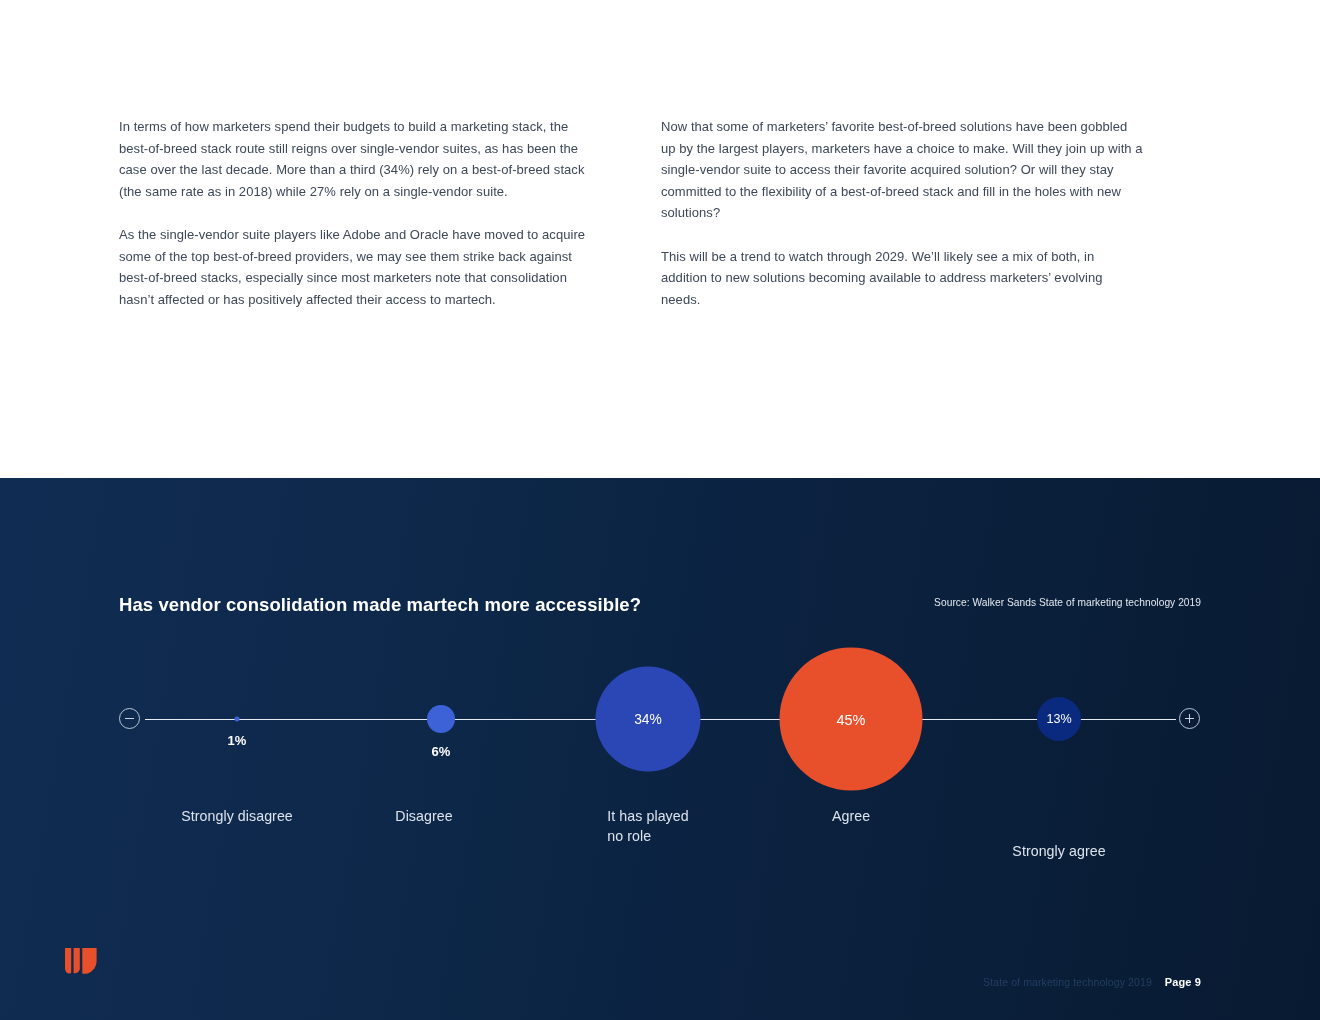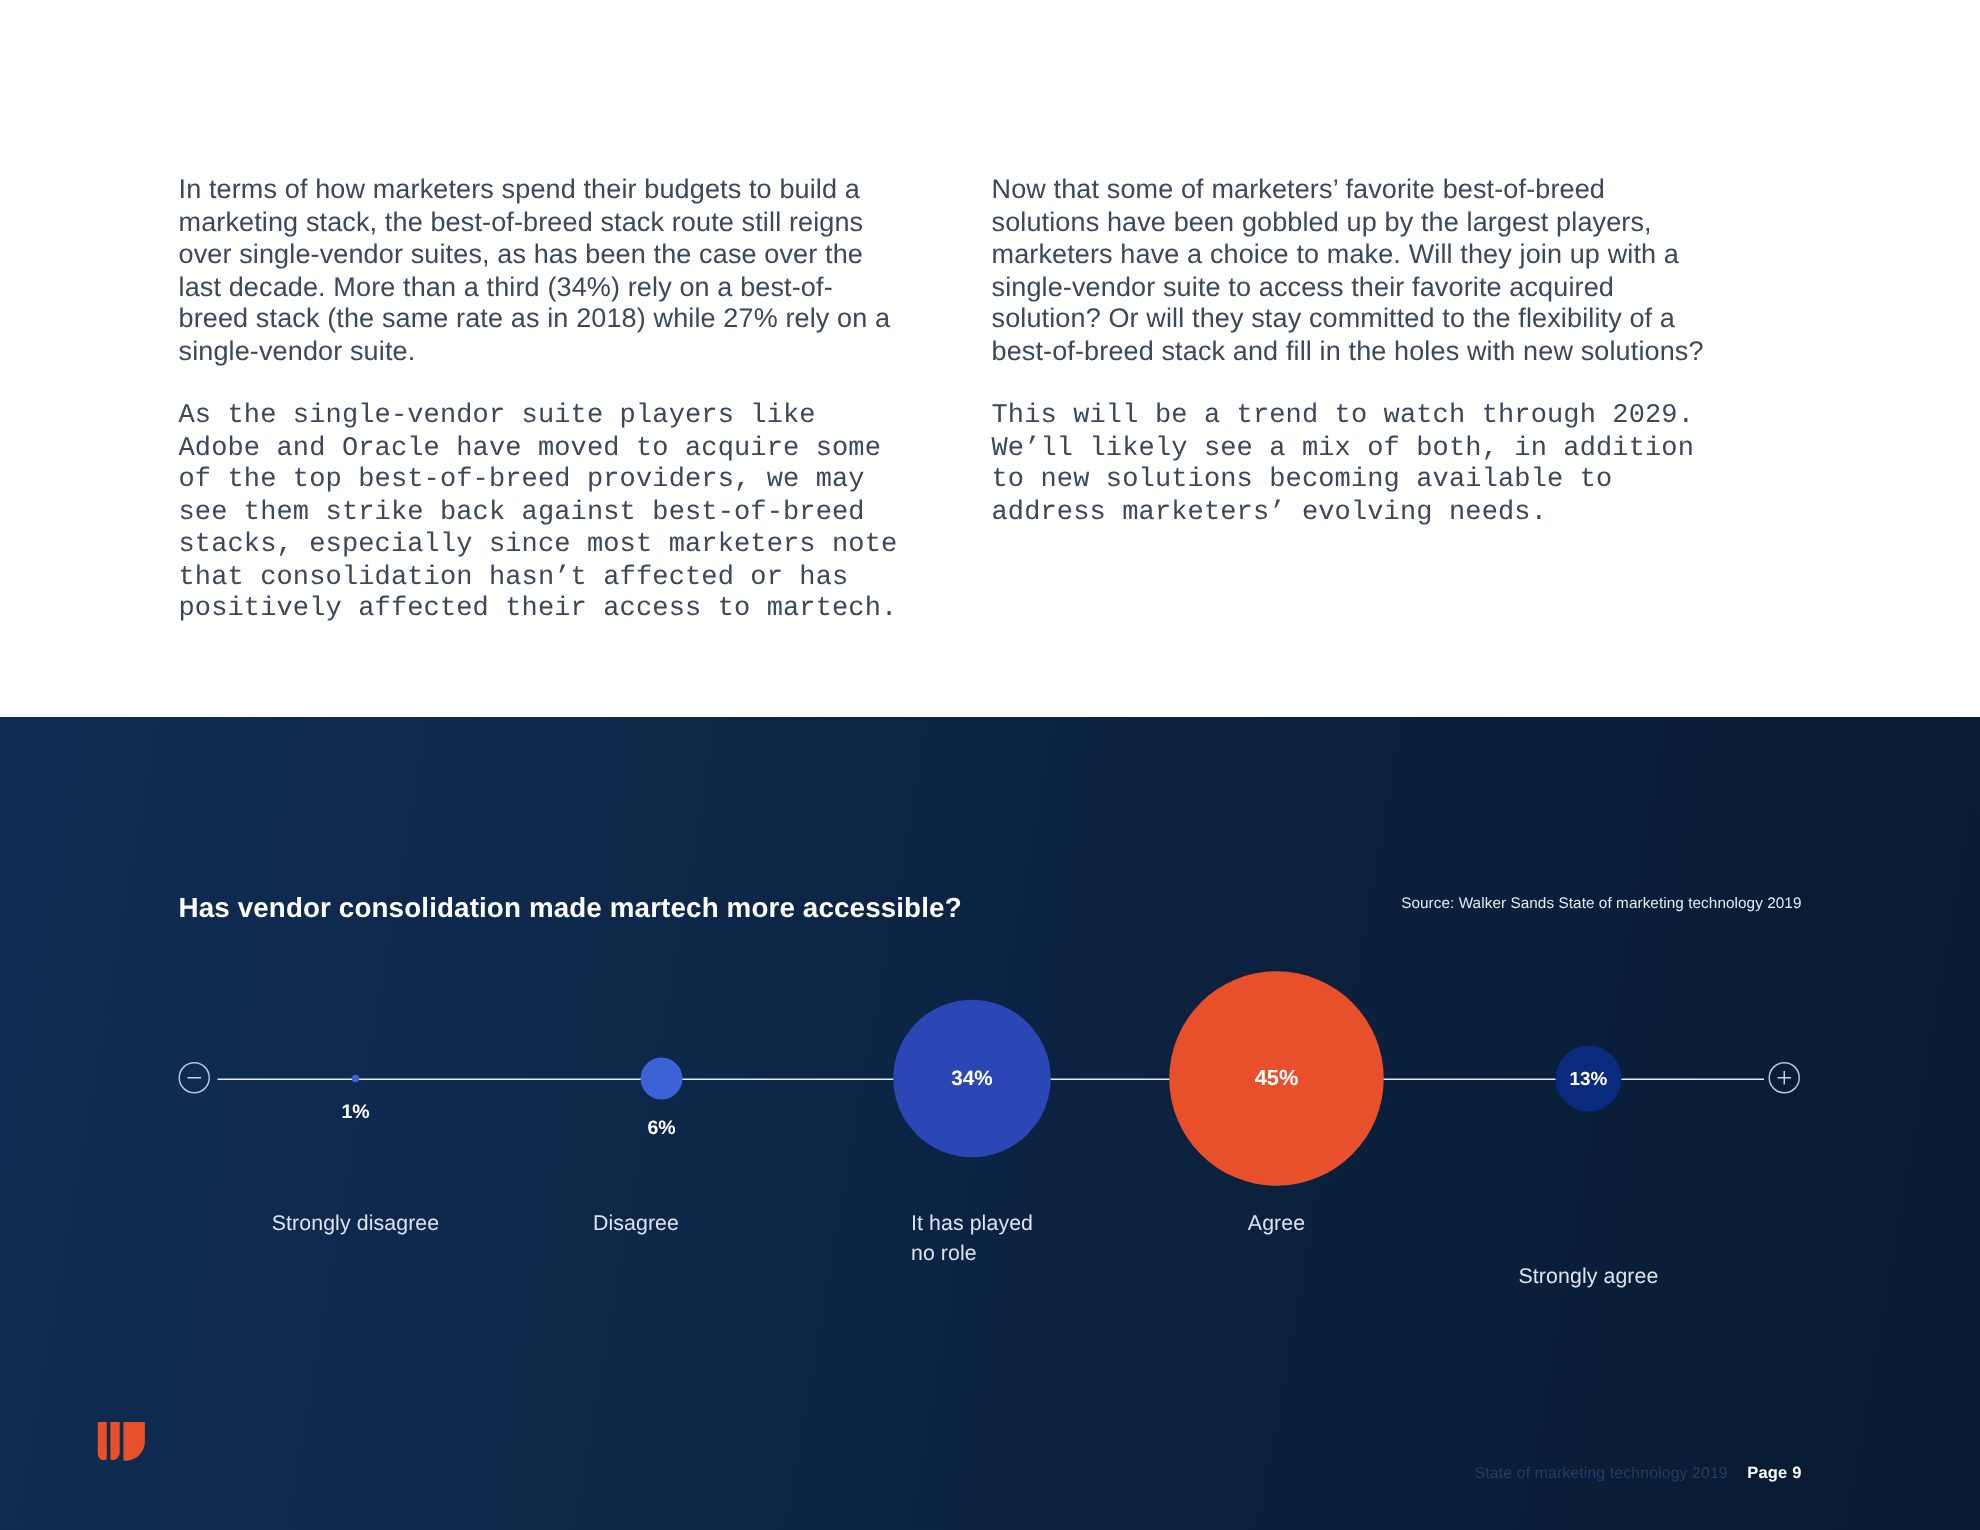--- a/index.html
+++ b/index.html
@@ -30,27 +30,27 @@
     left: 119px;
     top: 116px;
     width: 1082px;
     display: flex;
     gap: 60px;
   }
 
   .body-column { width: 482px; }
 
   .body-para {
-    font-size: 18px;
+    font-size: 13px;
     line-height: 21.5px;
     color: #3c4757;
     letter-spacing: 0.005em;
     margin-bottom: 22px;
   }
-  .body-para:last-child { margin-bottom: 0; font-family: Liberation Mono, monospace; }
+  .body-para:last-child { margin-bottom: 0; }
 
   
   #dark-panel {
     position: absolute;
     left: 0; top: 478px;
     width: 1320px;
     height: 608px;
     background:
       linear-gradient(100deg,
         #102c52 0%,
@@ -133,21 +133,21 @@
     width: 0; height: 0;
   }
 
   .bubble {
     position: absolute;
     border-radius: 50%;
     display: flex;
     align-items: center;
     justify-content: center;
     color: #ffffff;
-    font-weight: bold;
+    font-weight: normal;
     transform: translate(-50%, -50%);
     left: 0; top: 0; text-align: center;
   }
 
   .bubble-value-outside {
     position: absolute;
     left: 0;
     transform: translateX(-50%);
     font-size: 13px;
     font-weight: bold;

